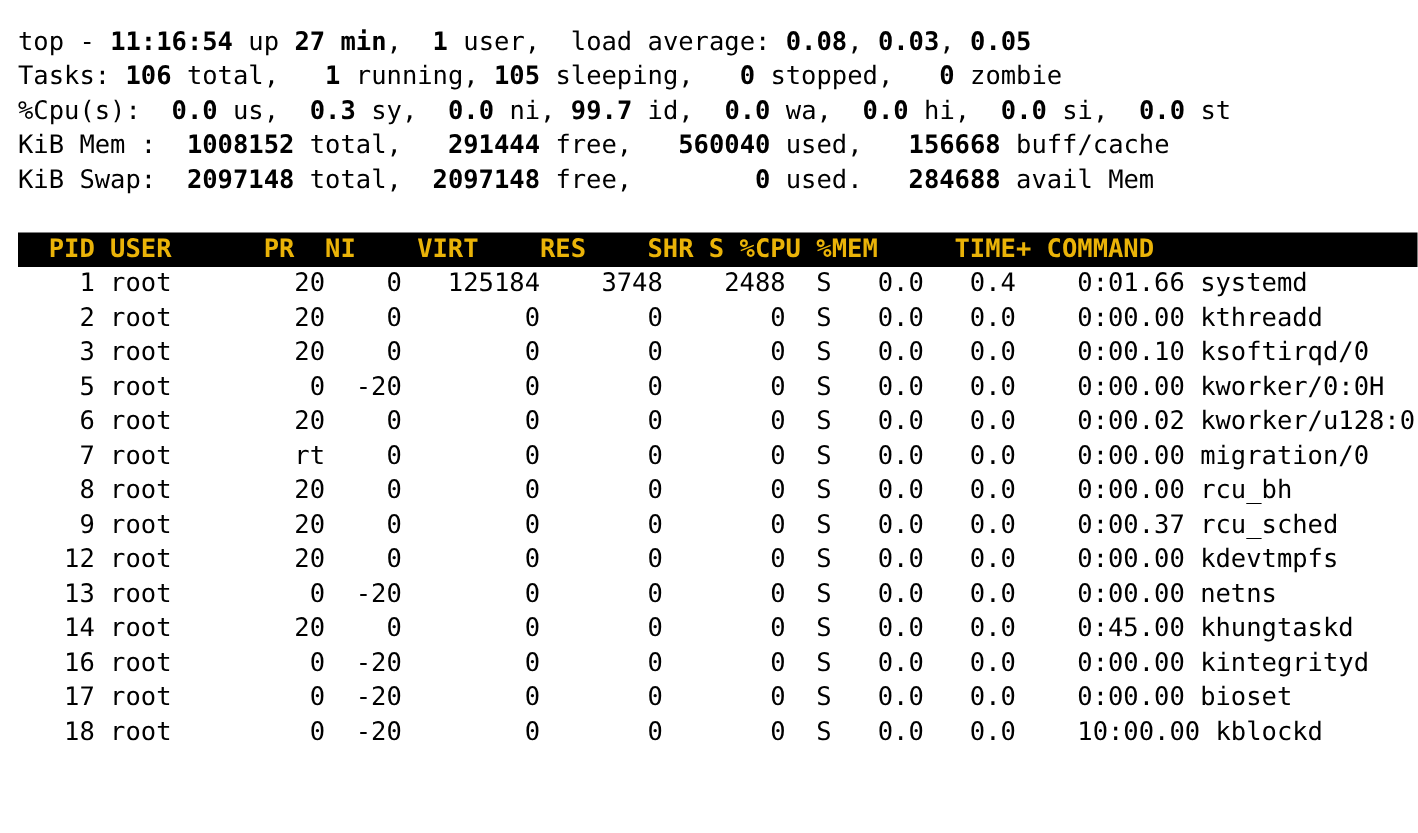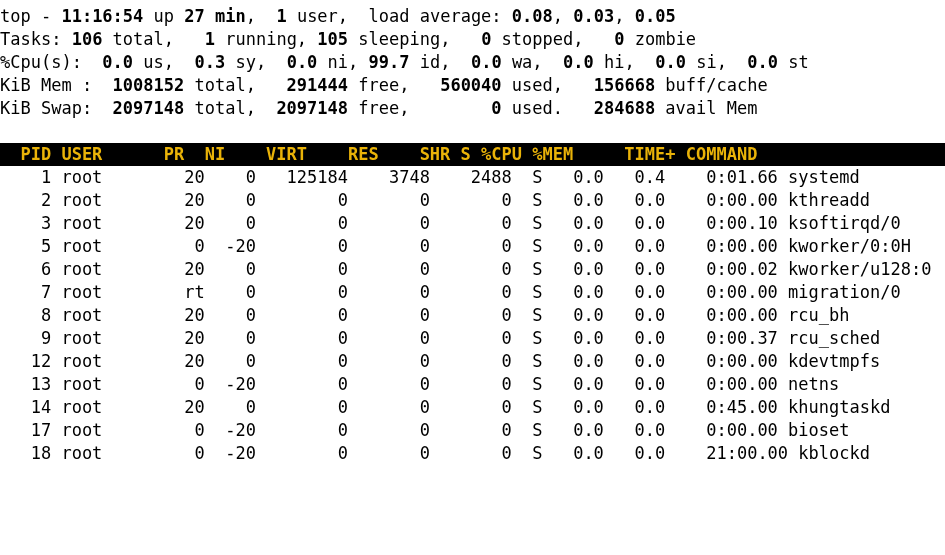--- a/index.html
+++ b/index.html
@@ -16,21 +16,21 @@
     font-size: 17px;
     line-height: 23px;
     color: #000000;
     -webkit-font-smoothing: none;
   }
   #terminal {
     width: 945px;
     height: 394px;
     position: relative;
     box-sizing: border-box;
-    padding: 0;
+    padding: 12px;
   }
   .tline {
     height: 23px;
     line-height: 23px;
     white-space: pre;
     letter-spacing: 0px;
     font-size: 17px;
   }
   .summary-block {
     padding-top: 5px;
@@ -84,17 +84,18 @@
       <div class="proc-row">    2 root        20    0        0       0       0  S   0.0   0.0    0:00.00 kthreadd</div>
       <div class="proc-row">    3 root        20    0        0       0       0  S   0.0   0.0    0:00.10 ksoftirqd/0</div>
       <div class="proc-row">    5 root         0  -20        0       0       0  S   0.0   0.0    0:00.00 kworker/0:0H</div>
       <div class="proc-row">    6 root        20    0        0       0       0  S   0.0   0.0    0:00.02 kworker/u128:0</div>
       <div class="proc-row">    7 root        rt    0        0       0       0  S   0.0   0.0    0:00.00 migration/0</div>
       <div class="proc-row">    8 root        20    0        0       0       0  S   0.0   0.0    0:00.00 rcu_bh</div>
       <div class="proc-row">    9 root        20    0        0       0       0  S   0.0   0.0    0:00.37 rcu_sched</div>
       <div class="proc-row">   12 root        20    0        0       0       0  S   0.0   0.0    0:00.00 kdevtmpfs</div>
       <div class="proc-row">   13 root         0  -20        0       0       0  S   0.0   0.0    0:00.00 netns</div>
       <div class="proc-row">   14 root        20    0        0       0       0  S   0.0   0.0    0:45.00 khungtaskd</div>
+      <div class="proc-row">   16 root         0  -20        0       0       0  S   0.0   0.0    0:00.00 kintegrityd</div>
       <div class="proc-row">   17 root         0  -20        0       0       0  S   0.0   0.0    0:00.00 bioset</div>
-      <div class="proc-row">   18 root         0  -20        0       0       0  S   0.0   0.0    21:00.00 kblockd</div>
+      <div class="proc-row">   18 root         0  -20        0       0       0  S   0.0   0.0    10:00.00 kblockd</div>
     </div>
 
 </div>
 
 </body></html>

